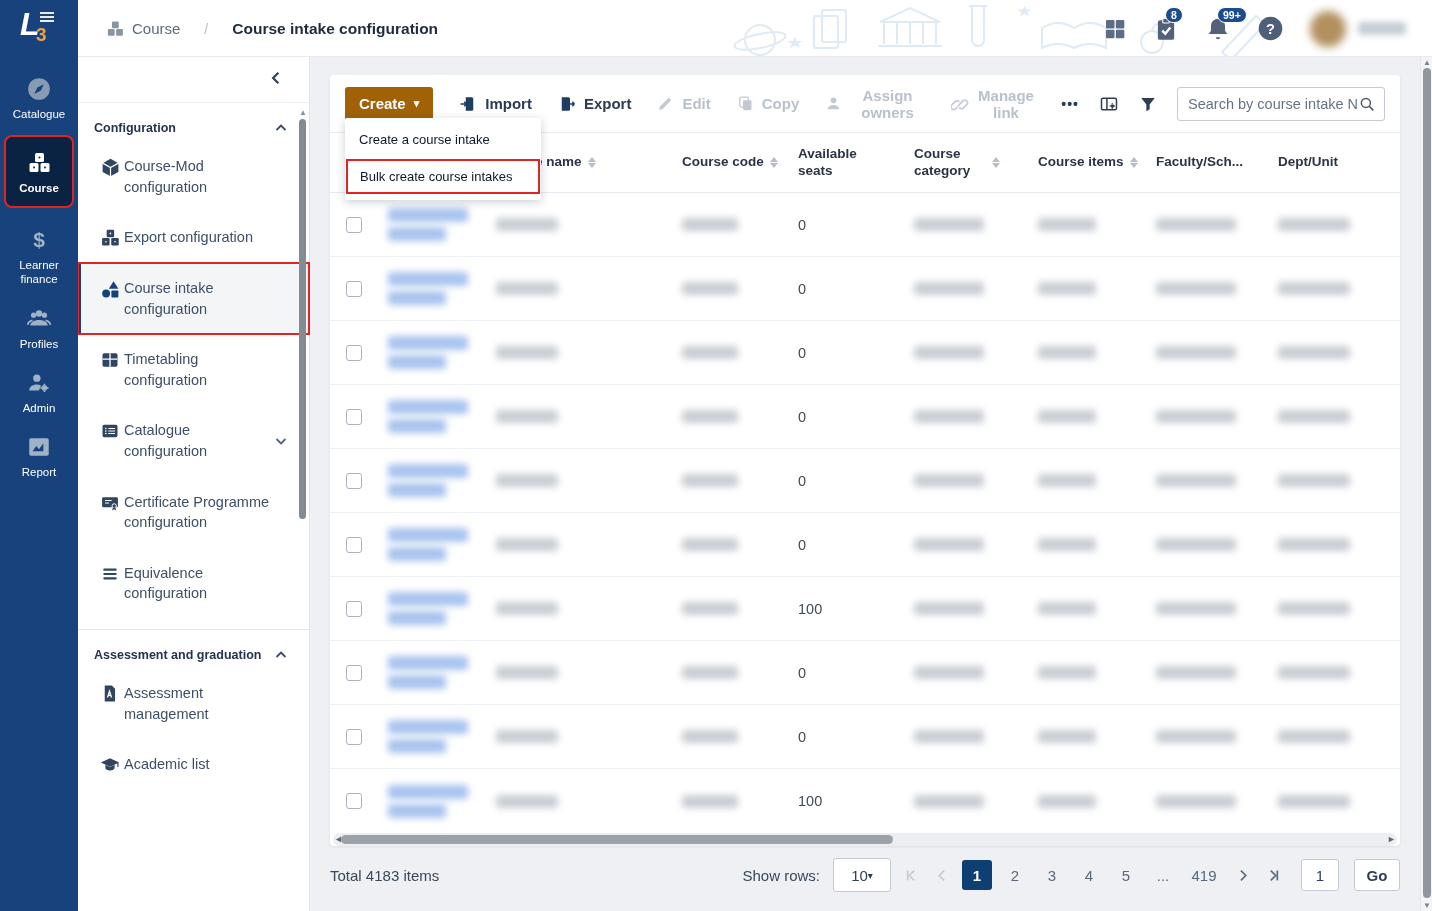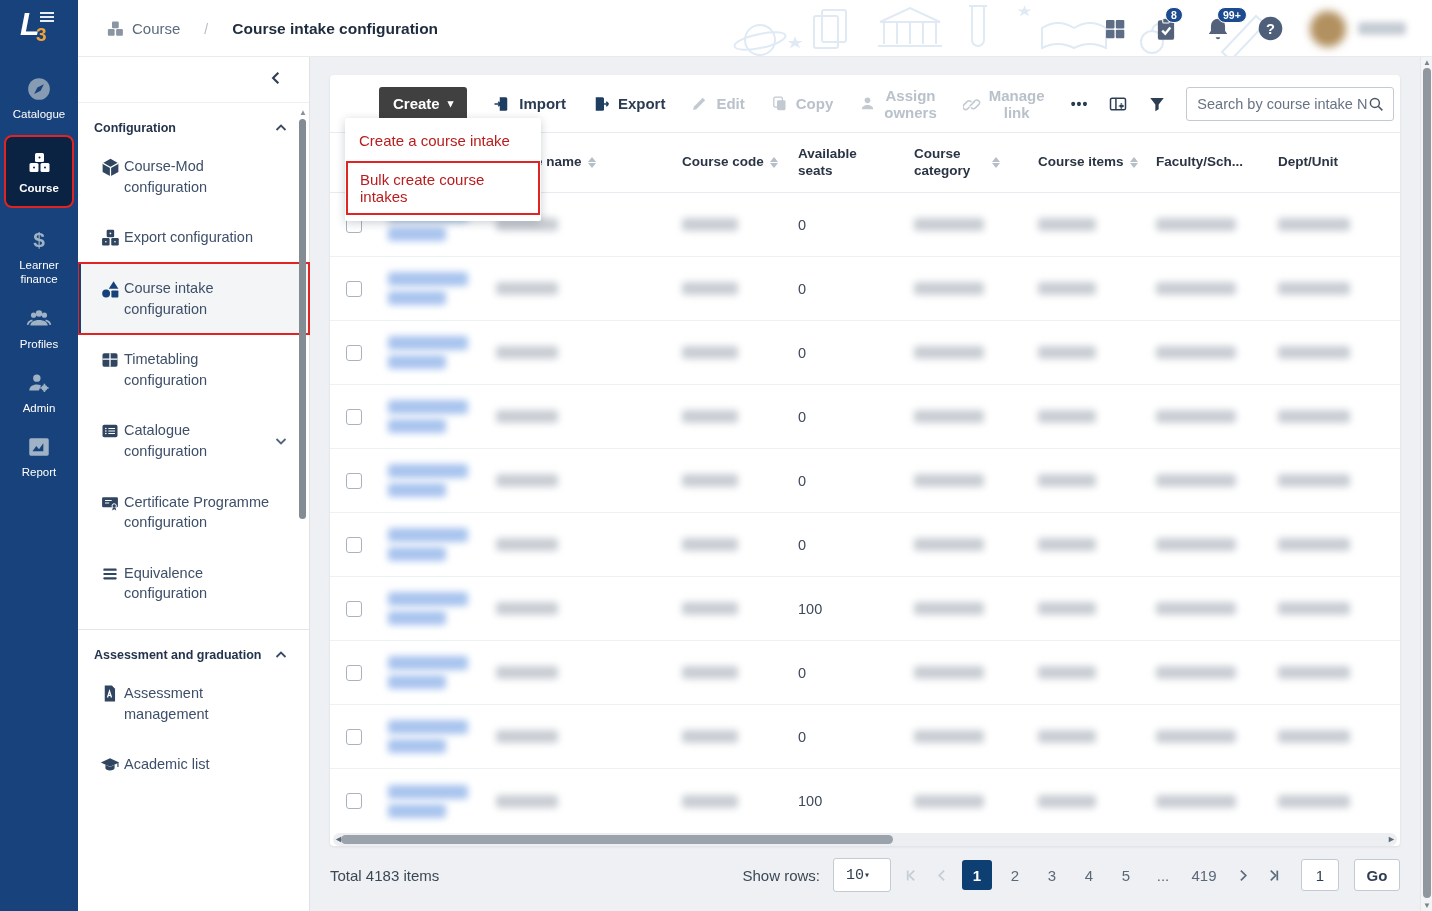--- a/index.html
+++ b/index.html
@@ -48,21 +48,21 @@
   .side-scroll { position:absolute; right:2px; top:52px; width:8px; height:820px; }
   .side-scroll .sarr { color:#8a9199; font-size:8px; text-align:center; line-height:8px; }
   .side-scroll .sthumb { width:7px; height:400px; margin-top:2px; background:#838b93; border-radius:4px; }
 
   
   .content { position:absolute; left:310px; top:57px; right:0; bottom:0; background:#eef0f3; }
   .card { position:absolute; left:20px; top:18px; width:1070px; height:771px; background:#fff; border-radius:4px; box-shadow:0 1px 3px rgba(25,40,60,.08); }
 
   
   .toolbar { height:58px; display:flex; align-items:center; padding:0 15px; border-bottom:1px solid #e9ecef; gap:26px; }
-  .btn-create { background:#404040; color:#fff; font-size:15px; font-weight:700; border:none; border-radius:3px; height:34px; padding:0 14px; display:flex; align-items:center; gap:8px; cursor:pointer; font-family:inherit;margin-left:34px; }
+  .btn-create { background:#a16207; color:#fff; font-size:15px; font-weight:700; border:none; border-radius:3px; height:34px; padding:0 14px; display:flex; align-items:center; gap:8px; cursor:pointer; font-family:inherit; }
   .tool-link { display:flex; align-items:center; gap:8px; font-size:15px; font-weight:600; color:#2b3c52; cursor:pointer; background:none; border:none; font-family:inherit; }
   .tool-link .tic { color:#1d3d61; }
   .tool-link.disabled { color:#b9c1ca; cursor:default; }
   .tool-link.disabled .tic { color:#c2c9d1; }
   .tool-right { margin-left:auto; display:flex; align-items:center; gap:20px; }
   .more-dots { font-size:14px; letter-spacing:1px; color:#2b3c52; font-weight:700; cursor:pointer; }
   .icon-btn { color:#2c3e54; cursor:pointer; }
   .searchbox { width:208px; height:34px; border:1px solid #c3cad3; border-radius:3px; display:flex; align-items:center; padding:0 8px 0 10px; background:#fff; }
   .searchbox input { border:none; outline:none; flex:1; font-size:14.5px; color:#3f4a59; font-family:inherit; min-width:0; }
   .searchbox input::placeholder { color:#677484; }
@@ -86,28 +86,28 @@
   .seats { font-size:14.5px; color:#3f4a59; }
 
   
   .hscroll { position:relative; height:13px; margin:0 3px; background:#eceef1; border-radius:7px; }
   .hthumb { position:absolute; left:8px; top:2px; width:552px; height:9px; background:#9aa2ab; border-radius:5px; }
   .harr { position:absolute; top:2px; font-size:9px; color:#5e6a76; line-height:9px; }
   .harr.l { left:1px; } .harr.r { right:1px; }
 
   
   .dropdown { position:absolute; left:35px; top:61px; width:196px; background:#fff; box-shadow:0 2px 10px rgba(20,35,60,.22); border-radius:2px; z-index:50; padding:4px 0; }
-  .menu-item { padding:10px 14px; font-size:15px; color:#b91c1c; cursor:pointer; }
+  .menu-item { padding:10px 14px; font-size:13px; color:#0f172a; cursor:pointer; }
   .menu-item.annotated { border:2px solid #e02424; margin:2px 1px; padding:8px 12px; }
 
   
   .cfooter { position:absolute; left:20px; top:792px; width:1070px; height:52px; display:flex; align-items:center; font-size:15px; color:#3a4856; }
   .f-right { margin-left:auto; display:flex; align-items:center; gap:9px; }
   .showrows-label { margin-right:4px; }
-  .pagesize { width:58px; height:34px; border:1px solid #c3cad3; border-radius:3px; background:#fff; display:flex; align-items:center; justify-content:flex-start; padding:0 12px; cursor:pointer; color:#2f3e50;font-family:Liberation Mono, monospace; }
+  .pagesize { width:58px; height:34px; border:1px solid #c3cad3; border-radius:3px; background:#fff; display:flex; align-items:center; justify-content:center; padding:0 1px; cursor:pointer; color:#2f3e50; }
   .pagesize .pcaret { font-size:10px; color:#2f3e50; }
   .pg-ic { width:22px; height:26px; display:flex; align-items:center; justify-content:center; cursor:pointer; }
   .pg-ic.dis { color:#c5ccd4; } .pg-ic.en { color:#5d6c7d; }
   .pg-num { min-width:28px; height:28px; display:flex; align-items:center; justify-content:center; font-size:15px; color:#5a6878; cursor:pointer; border-radius:3px; }
   .pg-num.active { background:#0e3f72; color:#fff; width:30px; height:30px; font-weight:700; }
   .jump { width:38px; height:32px; border:1px solid #c3cad3; border-radius:3px; text-align:center; font-size:15px; color:#2f3e50; font-family:inherit; outline:none; margin-left:8px; }
   .go-btn { width:46px; height:32px; border:1px solid #c3cad3; border-radius:3px; background:#fff; font-size:15px; font-weight:600; color:#2f3e50; cursor:pointer; font-family:inherit; margin-left:6px; }
 
   
   .vscroll { position:absolute; right:0; top:0; bottom:0; width:12px; background:#f3f4f6; border-left:1px solid #e4e6ea; }

